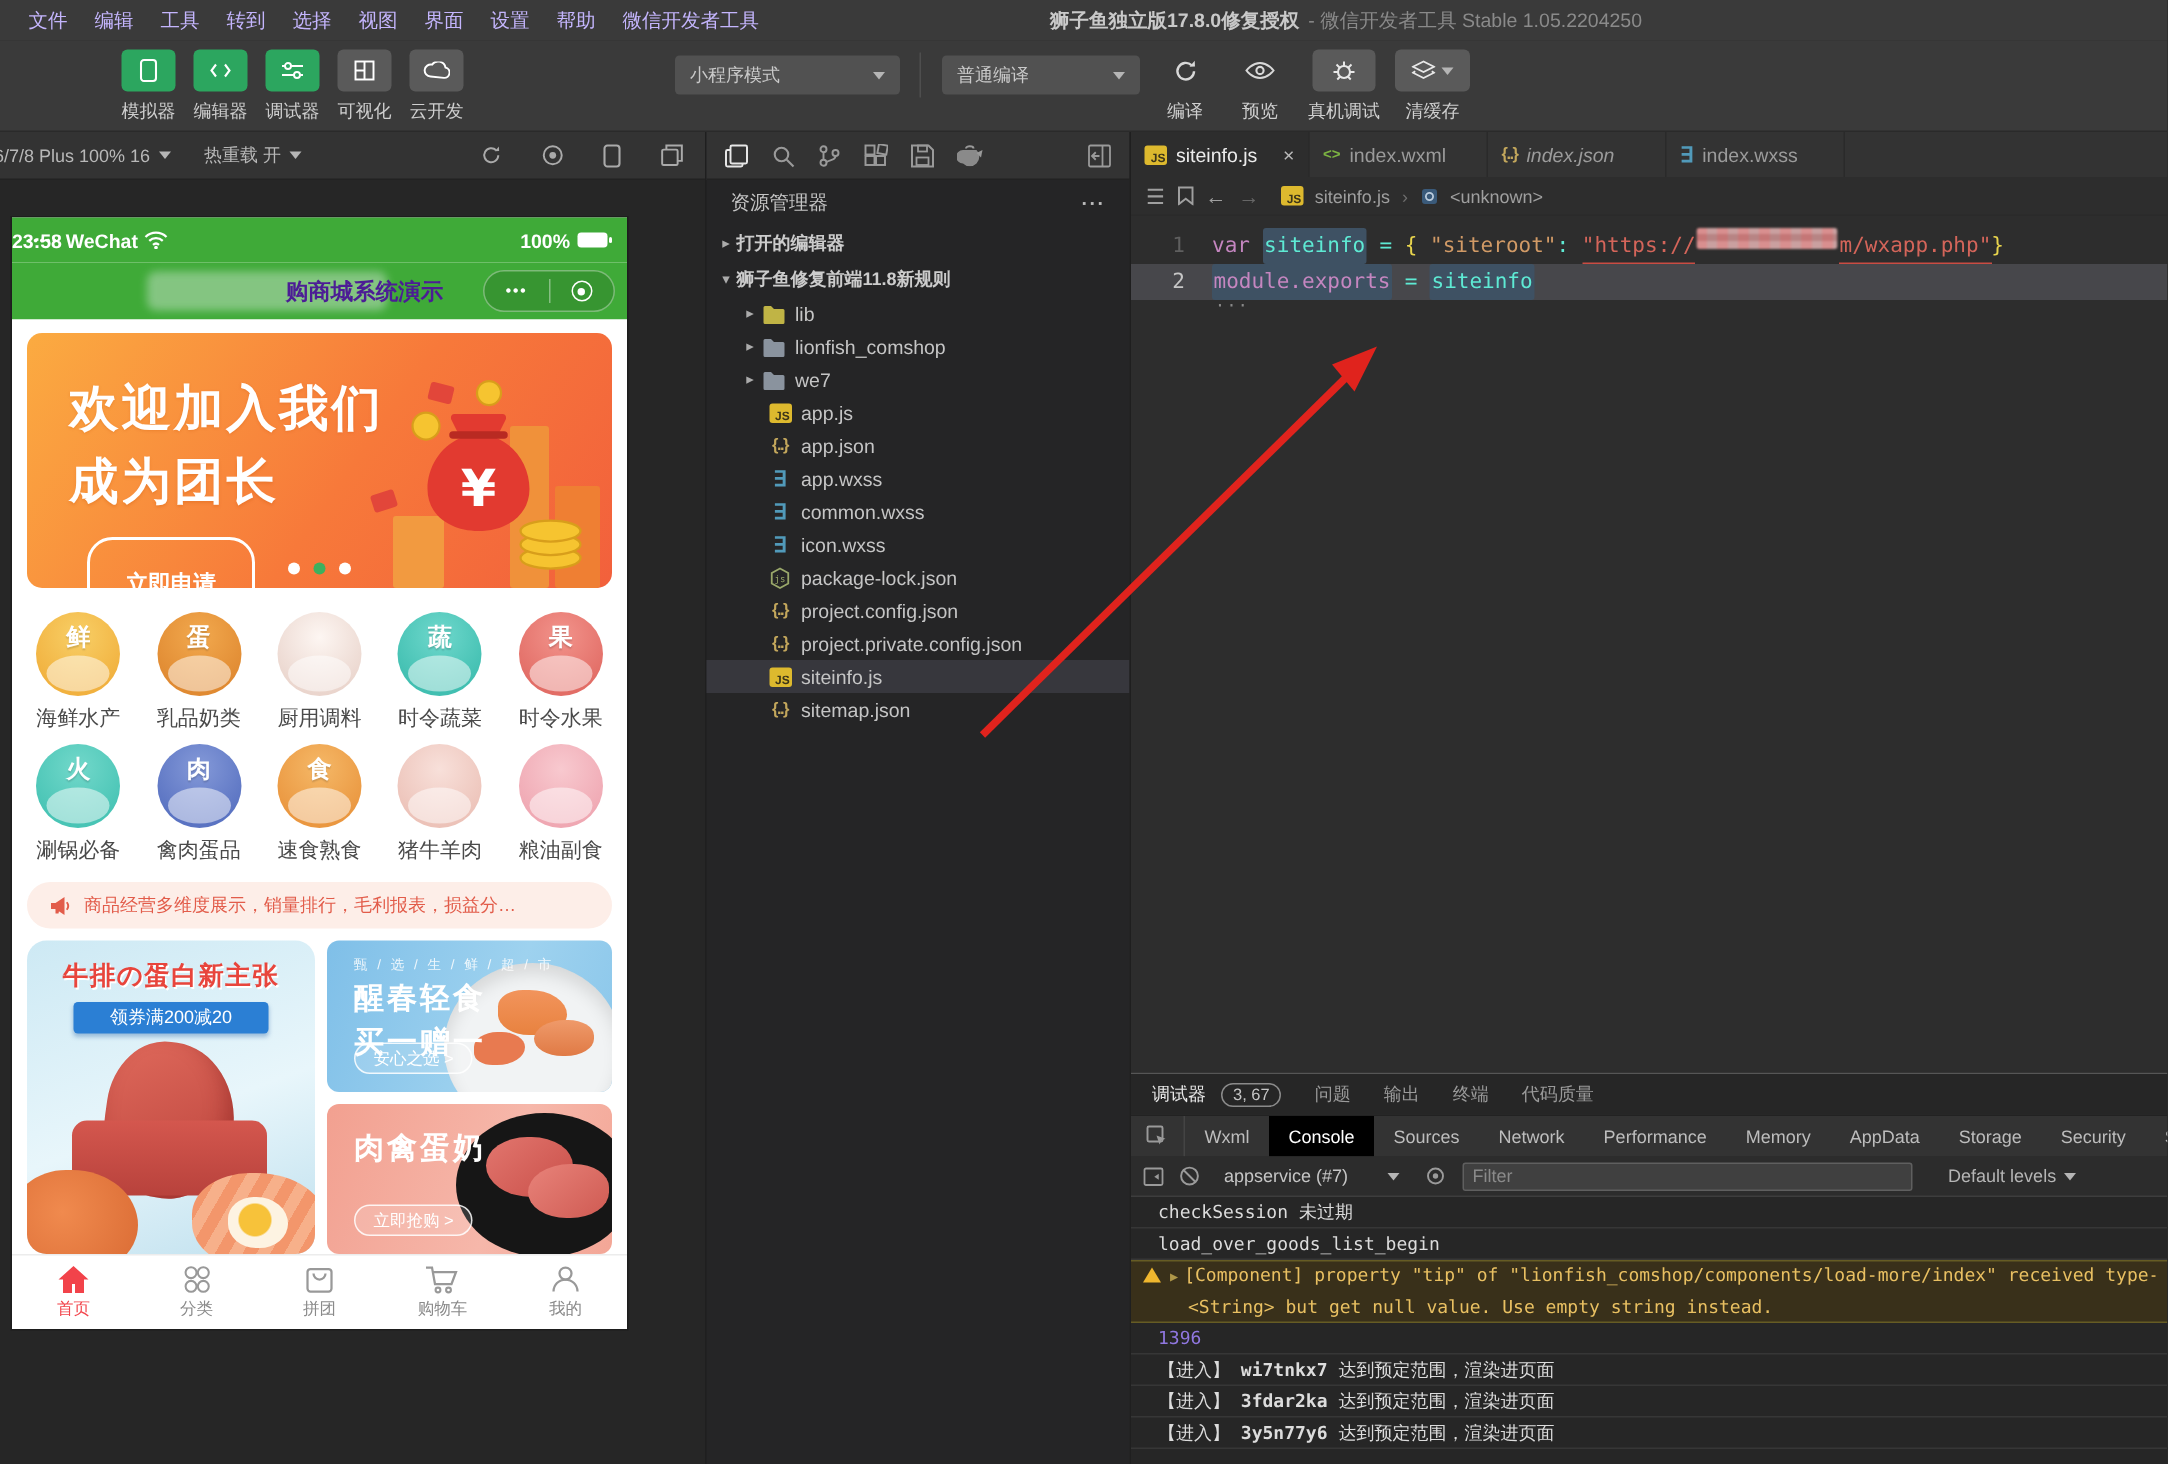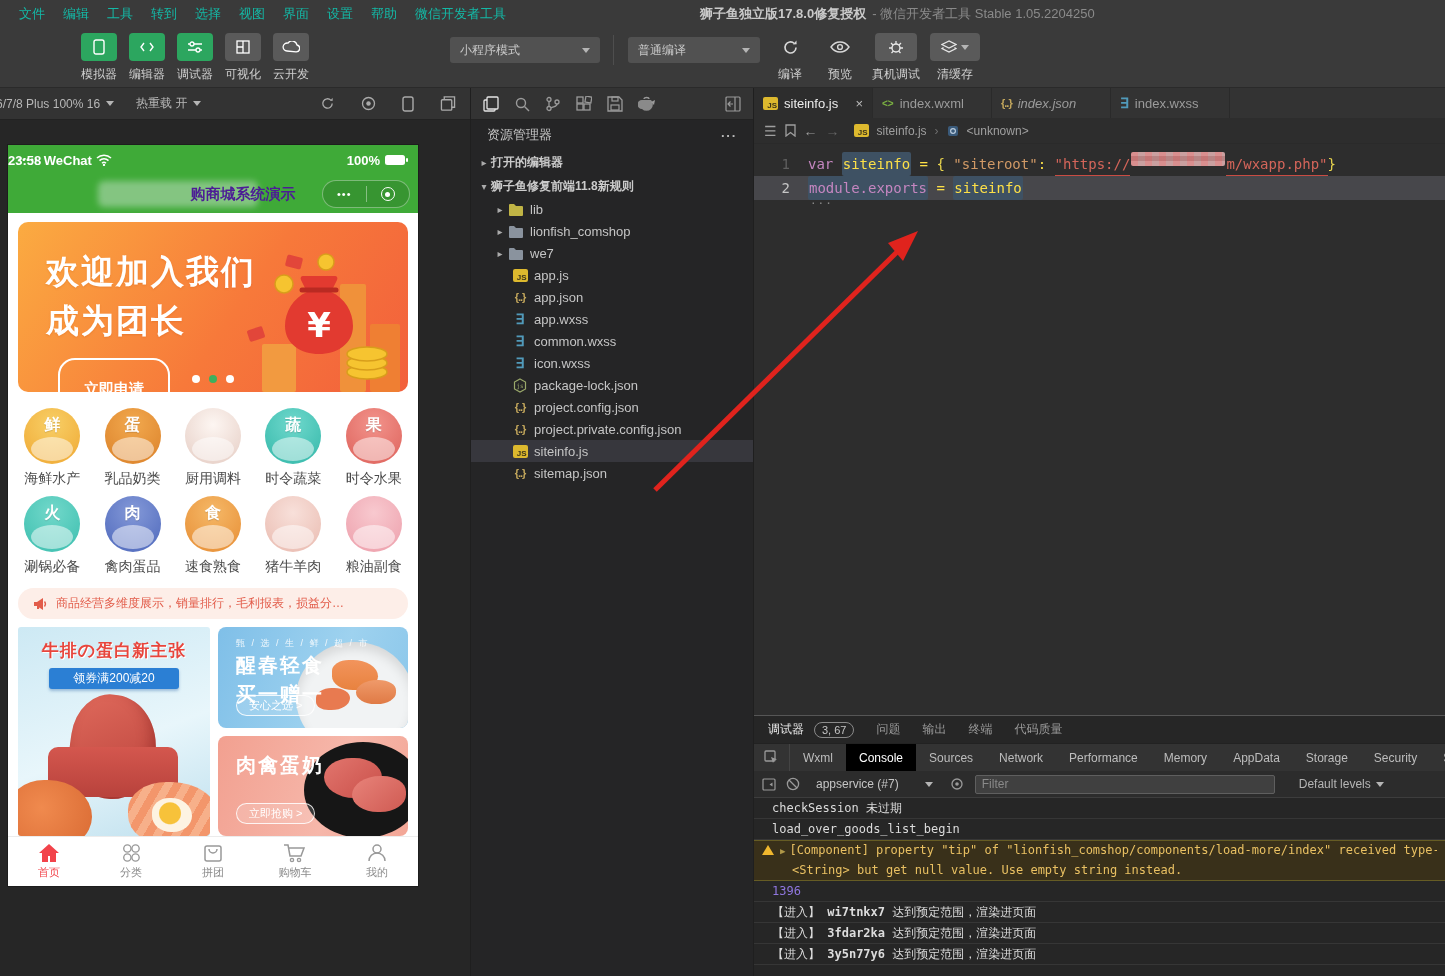--- a/index.html
+++ b/index.html
@@ -2,21 +2,21 @@
 <html><head>
 <meta charset="utf-8">
 <style>
   * { margin:0; padding:0; box-sizing:border-box; }
   html,body { width:1445px; height:976px; overflow:hidden; background:#2d2d2d;
     font-family:"Liberation Sans", sans-serif; -webkit-font-smoothing:antialiased; }
   .app { position:relative; width:1445px; height:976px; background:#2d2d2d; }
 
   
   .titlebar { height:27px; background:#3a3a3a; display:flex; align-items:center; padding-left:10px; position:relative; }
-  .menu-item { color:#14b8a6; font-size:13px; padding:0 9px; cursor:default; }
+  .menu-item { color:#c4b5fd; font-size:13px; padding:0 9px; cursor:default; }
   .win-title { position:absolute; left:700px; top:0; height:27px; display:flex; align-items:center; font-size:13px; }
   .win-title .t1 { color:#c9c9c9; font-weight:bold; }
   .win-title .t2 { color:#8a8a8a; margin-left:6px; }
 
   
   .toolbar { height:61px; background:#3a3a3a; border-bottom:1px solid #2a2a2a; display:flex; align-items:flex-start; position:relative; }
   .tool-group { display:flex; margin-left:75px; padding-top:6px; }
   .tool-btn { width:48px; display:flex; flex-direction:column; align-items:center; margin-right:0px; cursor:pointer; }
   .tool-ic { width:36px; height:28px; border-radius:4px; display:flex; align-items:center; justify-content:center; color:#fff; }
   .tool-ic.green { background:#2ca65f; }
@@ -78,21 +78,21 @@
   .cat-item { width:20%; display:flex; flex-direction:column; align-items:center; margin-top:8px; cursor:pointer; }
   .cat-circle { width:56px; height:56px; border-radius:50%; position:relative; overflow:hidden; }
   .cat-circle::after { content:""; position:absolute; left:7px; right:7px; bottom:3px; height:24px; border-radius:50%; background:rgba(255,255,255,.5); }
   .cat-badge { position:absolute; top:7px; left:0; right:0; text-align:center; color:#fff; font-size:16px; font-weight:bold; text-shadow:0 1px 1px rgba(0,0,0,.15); z-index:2; }
   .cat-lbl { margin-top:6px; font-size:14px; color:#4a4a4a; }
 
   .notice { margin:12px 10px 0; height:32px; background:#fdeee8; border-radius:16px; display:flex; align-items:center; padding:0 14px; color:#e25c4a; font-size:12px; overflow:hidden; white-space:nowrap; }
   .notice svg { margin-right:8px; flex:none; }
 
   .promos { margin:8px 10px 0; display:flex; gap:8px; height:212px; }
-  .promo-main { width:192px; border-radius:3px; background:linear-gradient(160deg,#cde9f4,#e8f6fb 55%,#bfe0ee); position:relative; overflow:hidden; }
+  .promo-main { width:192px; border-radius:13px; background:linear-gradient(160deg,#cde9f4,#e8f6fb 55%,#bfe0ee); position:relative; overflow:hidden; }
   .pm-title { text-align:center; margin-top:12px; font-size:17px; font-weight:bold; color:#e8453c; text-shadow:1px 1px 0 #fff; letter-spacing:1px; white-space:nowrap; }
   .pm-ribbon { margin:6px auto 0; width:130px; background:#2b7fd4; color:#fff; font-size:12px; text-align:center; border-radius:3px; padding:2px 0; box-shadow:0 2px 3px rgba(30,90,160,.35); }
   .blob { position:absolute; border-radius:45% 55% 50% 50%; }
   .promo-side { flex:1; display:flex; flex-direction:column; gap:8px; }
   .promo-card { flex:1; border-radius:8px; position:relative; overflow:hidden; color:#fff; }
   .promo-card.pink { background:linear-gradient(110deg,#f2a090,#f6b7aa 60%,#f3a696); }
   .promo-card.blue { background:linear-gradient(110deg,#7fbfe8,#9ed2ef 60%,#8ac6ea); }
   .pc-title { margin:16px 0 0 18px; font-size:20px; font-weight:bold; letter-spacing:2px; position:relative; z-index:2; }
   .pc-title2 { margin:2px 0 0 18px; font-size:20px; font-weight:bold; letter-spacing:2px; position:relative; z-index:2; }
   .pc-btn { position:absolute; left:18px; bottom:12px; border:1px solid rgba(255,255,255,.85); border-radius:11px; font-size:11px; padding:2px 12px; background:rgba(255,255,255,.15); z-index:2; cursor:pointer; }
@@ -137,21 +137,21 @@
   .breadcrumb { height:26px; background:#2d2d2d; display:flex; align-items:center; padding:0 10px; color:#9f9f9f; font-size:12px; gap:8px; border-bottom:1px solid #2a2a2a; }
   .breadcrumb .nav-ic { color:#9f9f9f; font-size:14px; cursor:pointer; }
   .breadcrumb .dim { color:#666; }
   .bc-sep { color:#6e6e6e; }
   .code-area { flex:1; background:#2d2d2d; font-family:"DejaVu Sans Mono", monospace; font-size:14px; position:relative; padding-top:8px; overflow:hidden; }
   .code-line { height:24px; line-height:24px; display:flex; }
   .code-line.current { background:#47474b; }
   .gutter { width:54px; text-align:right; padding-right:18px; color:#5f5f5f; flex:none; }
   .code-line.current .gutter { color:#c6c6c6; }
   .tok-kw { color:#c586c0; }
-  .tok-plain { color:#fde047; }
+  .tok-plain { color:#5eead4; }
   .tok-brace { color:#e8d44d; }
   .tok-str { color:#d19a66; }
   .tok-url { color:#d4655a; border-bottom:1px solid #c94c43; }
   .mosaic { display:inline-block; width:94px; height:14px; vertical-align:-2px; border-radius:2px; margin:0 1px;
     background:repeating-linear-gradient(90deg,#d98f8f 0 7px,#caa0a0 7px 14px), repeating-linear-gradient(0deg, rgba(255,255,255,.25) 0 5px, rgba(160,80,80,.25) 5px 10px);
     background-blend-mode:multiply; filter:blur(.7px); }
   .word-hl { background:#3e5163; border-radius:2px; padding:0 1px; }
   .fold-dots { color:#8a8a8a; font-size:11px; margin-left:56px; line-height:8px; letter-spacing:1px; }
 
   

